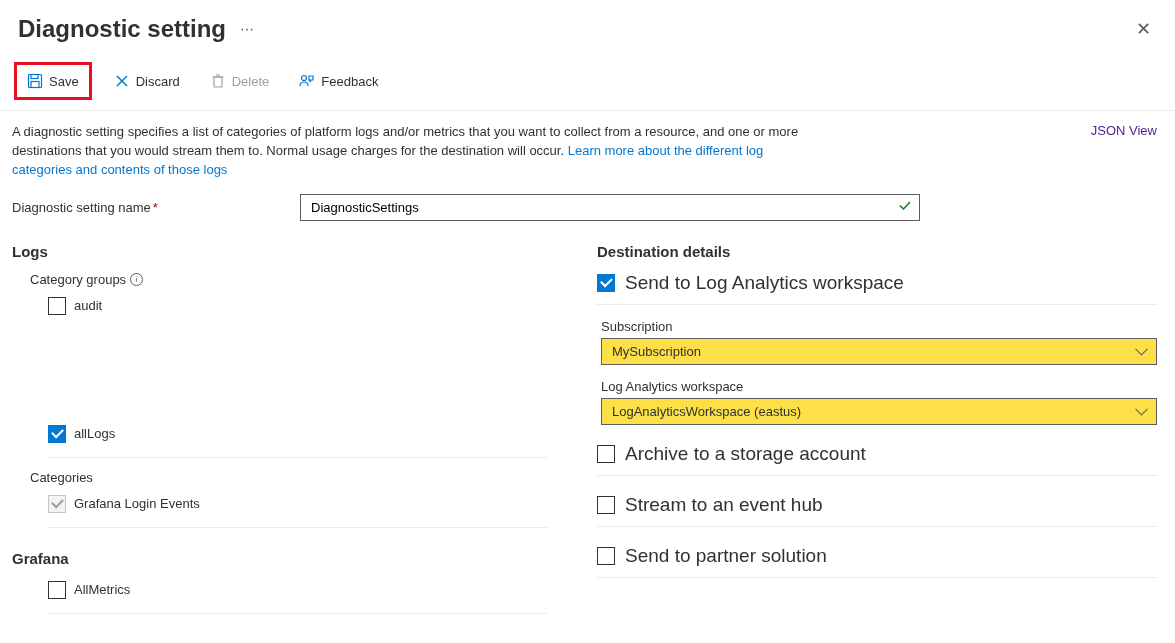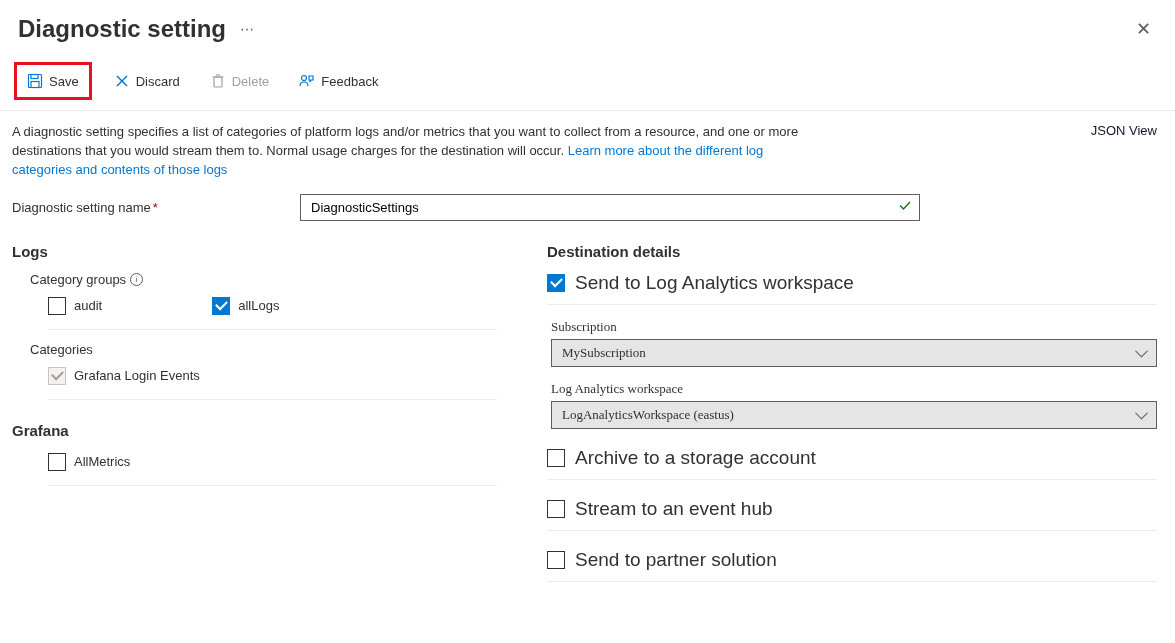--- a/index.html
+++ b/index.html
@@ -64,21 +64,21 @@
       display: inline-flex;
     }
     .content {
       padding: 12px 18px 0 12px;
       position: relative;
     }
     .json-view {
       position: absolute;
       right: 18px;
       top: 12px;
-      color: #0f172a;
+      color: #4c1d95;
       font-size: 13px;
       cursor: pointer;
     }
     .description {
       font-size: 13px;
       color: #323130;
       max-width: 790px;
       line-height: 1.45;
     }
     .description a { color: #0078d4; text-decoration: none; }
@@ -144,20 +144,21 @@
       font-size: 9px;
       color: #605e5c;
       font-style: italic;
       font-family: serif;
     }
     .checkbox-row {
       display: flex;
       gap: 110px;
       padding-left: 36px;
       margin-bottom: 14px;
+      flex-direction: column;
     }
     .checkbox-row-single {
       padding-left: 36px;
       margin-bottom: 14px;
     }
     .cb-item {
       display: flex;
       align-items: center;
       gap: 8px;
       font-size: 13px;
@@ -222,36 +223,35 @@
     .dest-section {
       margin-bottom: 18px;
     }
     .dest-hr {
       border: none;
       border-top: 1px solid #edebe9;
       margin: 8px 0 14px 0;
     }
     .nested {
       padding-left: 4px;
-      font-family: Liberation Serif, serif;
     }
     .field-label {
       font-size: 13px;
       margin-bottom: 4px;
       color: #323130;
     }
     .dropdown {
-      width: 606px;
+      width: 556px;
       border: 1px solid #605e5c;
       padding: 5px 28px 5px 10px;
       font-size: 13px;
       position: relative;
       cursor: pointer;
       margin-bottom: 14px;
-      background: #e5e5e5;
+      background: #fde047;
     }
     .dropdown::after {
       content: "";
       position: absolute;
       right: 10px;
       top: 50%;
       width: 8px;
       height: 8px;
       border: solid #605e5c;
       border-width: 0 1px 1px 0;

